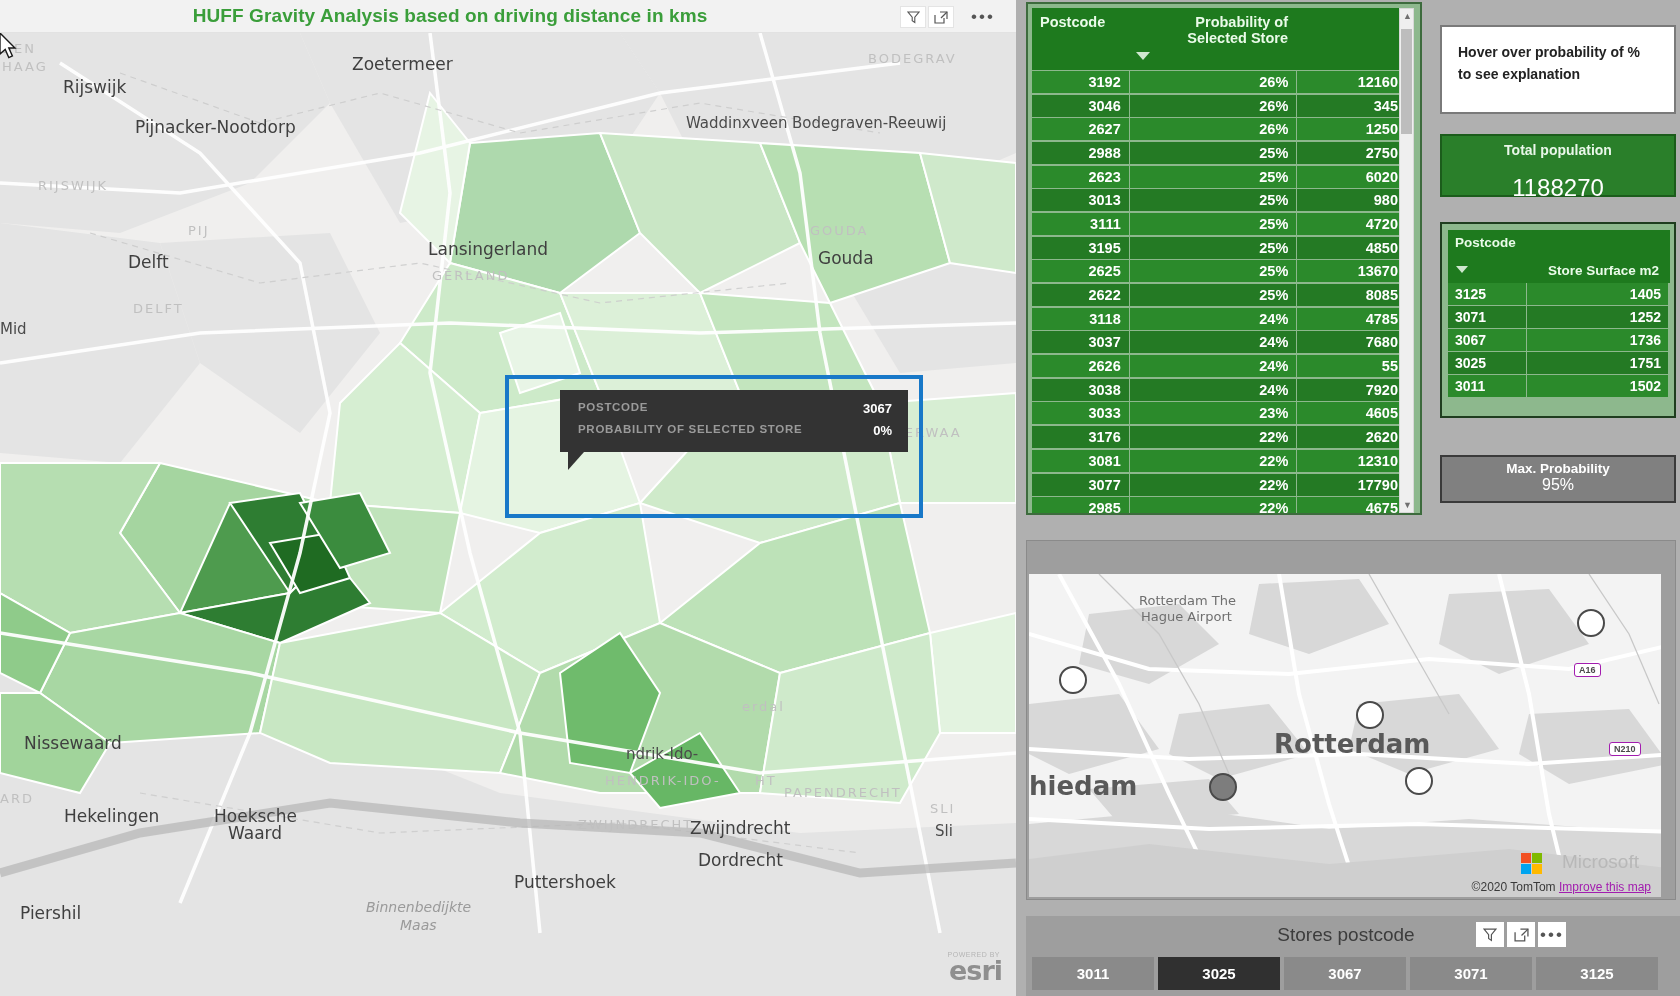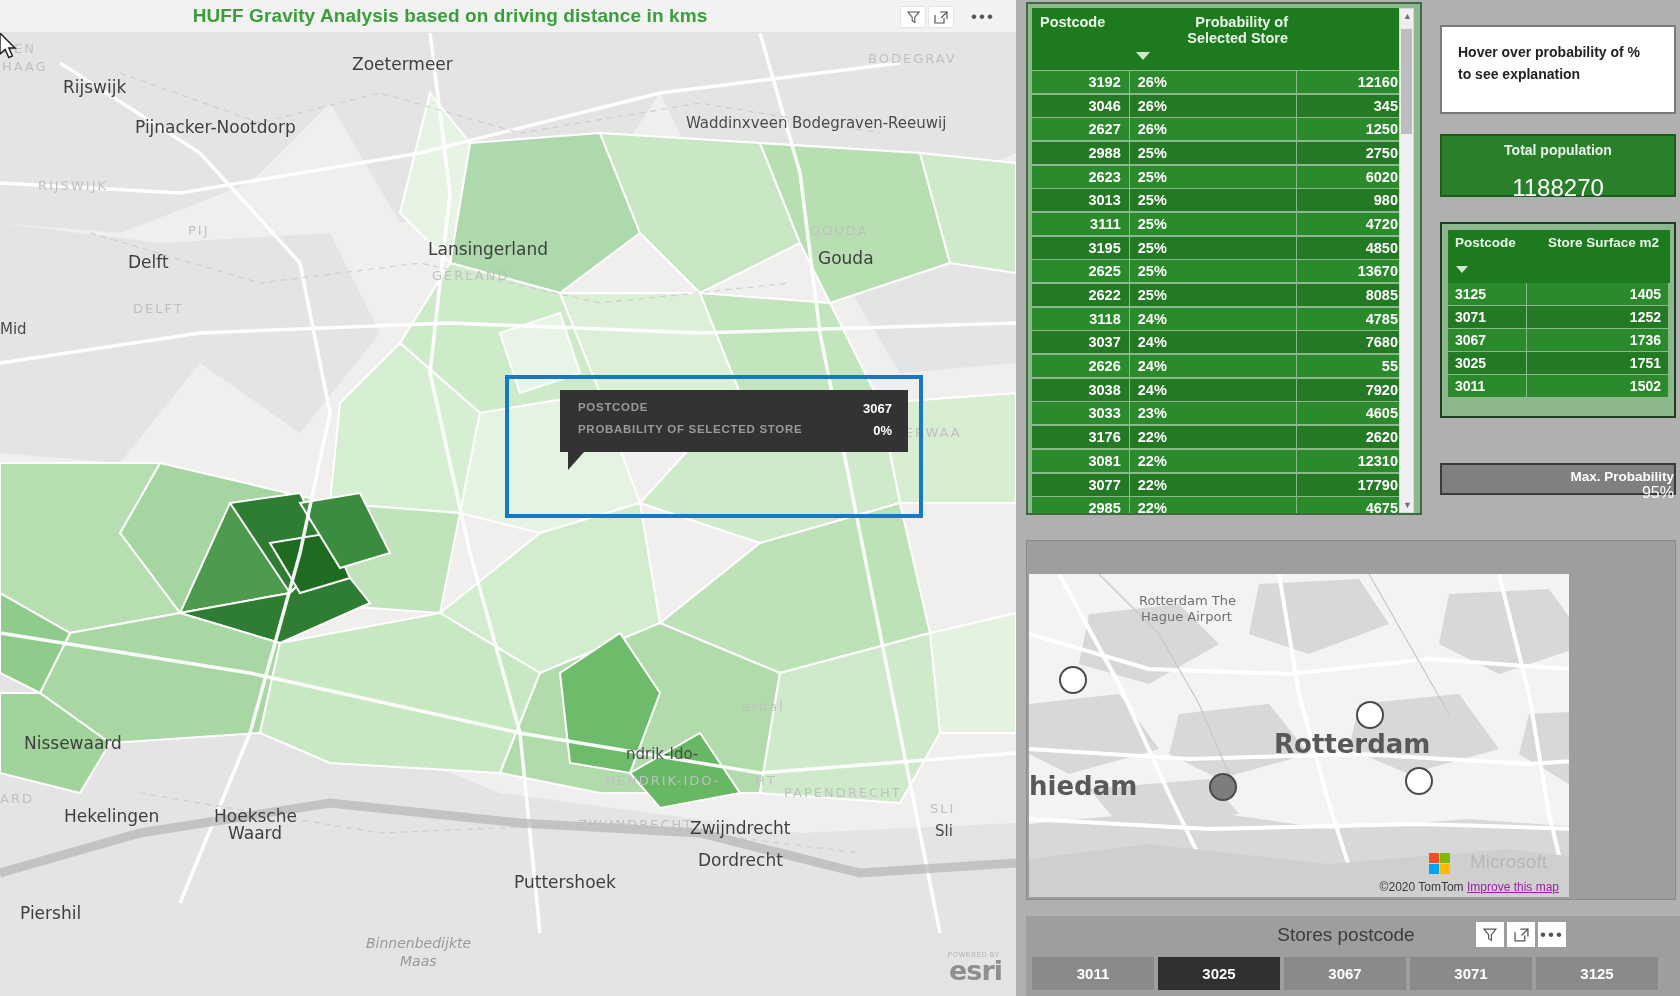--- a/index.html
+++ b/index.html
@@ -40,21 +40,21 @@
     position: absolute; left: 0; top: 33px; width: 1016px; height: 963px;
     background: #f0f0ee; overflow: hidden;
   }
   #map-canvas svg { position: absolute; left: 0; top: 0; }
   .maplabel {
     position: absolute; color: #4b4b4b; font-size: 15px; white-space: nowrap;
     font-family: "DejaVu Sans", sans-serif;
   }
   .maplabel.big   { font-size: 17px; color: #3f3f3f; }
   .maplabel.faint { color: #c0c0c0; letter-spacing: 2px; font-size: 13px; }
-  .maplabel.italic{ font-style: italic; color: #9a9a9a; font-size: 14px; margin-top: 36px; }
+  .maplabel.italic{ font-style: italic; color: #9a9a9a; font-size: 14px; }
 
   
   #selection-rect {
     position: absolute; left: 505px; top: 342px; width: 418px; height: 143px;
     border: 4px solid #1878c8; z-index: 20;
   }
   #map-tooltip {
     position: absolute; left: 560px; top: 357px; width: 348px; height: 62px;
     background: #333333; z-index: 25; padding: 11px 16px 0 18px;
   }
@@ -95,21 +95,21 @@
     border-right: 7px solid transparent; border-top: 8px solid #cfe8cf;
   }
   .pt-row { display: flex; height: 23.7px; align-items: center; }
   .pt-row > div {
     color: #ffffff; font-size: 14.5px; font-weight: bold;
     padding: 0 8px; height: 22px; line-height: 22px;
     background: #2b8a2b; margin-right: 1px;
   }
   .pt-row.alt > div { background: #247a24; }
   .pt-row .c1 { width: 97px; text-align: right; }
-  .pt-row .c2 { width: 167px; text-align: left; }
+  .pt-row .c2 { width: 167px; text-align: right; }
   .pt-row .c3 { width: 109px; text-align: right; margin-right:0; }
   #pt-scrollbar {
     position: absolute; right: 6px; top: 4px; width: 15px; height: 505px;
     background: #efefef; border: 1px solid #d8d8d8;
   }
   #pt-thumb { position: absolute; left: 1px; top: 20px; width: 11px; height: 105px; background: #bdbdbd; }
   .sb-arrow { position: absolute; left: 3px; font-size: 9px; color: #707070; }
 
   
   #hover-note {
@@ -128,53 +128,53 @@
 
   
   #store-card {
     position: absolute; left: 424px; top: 222px; width: 236px; height: 196px;
     background: #8db88d; border: 2px solid #1f3d1f;
   }
   #store-tbl { position: absolute; left: 6px; top: 6px; width: 222px; }
   .st-head { display: flex; background: #1e7a1e; height: 53px; }
   .st-head > div { color: #eafbe9; font-size: 13.5px; font-weight: bold; padding: 5px 7px; }
   .st-head .c1 { width: 78px; }
-  .st-head .c2 { width: 140px; text-align: right; }
+  .st-head .c2 { width: 140px; text-align: right; margin-top: 28px; }
   #st-caret {
     position: absolute; left: 8px; top: 36px;
     width: 0; height: 0; border-left: 6px solid transparent;
     border-right: 6px solid transparent; border-top: 7px solid #cfe8cf;
   }
   .st-row { display: flex; height: 23px; }
   .st-row > div { color: #fff; font-size: 14px; font-weight: bold;
                   background: #2b8a2b; height: 22px; line-height: 22px; padding: 0 7px; }
   .st-row.alt > div { background: #247a24; }
   .st-row .c1 { width: 78px; margin-right: 1px; }
   .st-row .c2 { width: 141px; text-align: right; }
 
   
   #max-prob {
-    position: absolute; left: 424px; top: 455px; width: 236px; height: 32px;
-    background: #808080; border: 2px solid #3a3a3a; text-align: right; margin-top: 8px;
+    position: absolute; left: 424px; top: 455px; width: 236px; height: 48px;
+    background: #808080; border: 2px solid #3a3a3a; text-align: center;
   }
   #max-prob .lbl { color: #ffffff; font-size: 13.5px; font-weight: bold; margin-top: 4px; }
   #max-prob .val { color: #ffffff; font-size: 16px; }
 
   
   #stores-card {
     position: absolute; left: 10px; top: 540px; width: 650px; height: 360px;
     background: #9e9e9e; border: 1px solid #8a8a8a;
   }
   #stores-title {
     position: absolute; left: 2px; top: 2px; width: 646px; height: 31px;
     background: #8a8a8a; text-align: center; line-height: 31px;
     color: #ffffff; font-size: 18px; font-weight: bold;
   }
   #stores-map {
-    position: absolute; left: 2px; top: 33px; width: 540px; height: 323px;
+    position: absolute; left: 2px; top: 33px; width: 632px; height: 323px;
     background: #f1f1f1; overflow: hidden;
   }
   #stores-map svg { position: absolute; left: 0; top: 0; }
   .smlabel { position: absolute; color: #6f6f6f; font-size: 13px; white-space: nowrap;
              font-family: "DejaVu Sans", sans-serif; }
   .store-dot {
     position: absolute; width: 28px; height: 28px; border-radius: 50%;
     background: #ffffff; border: 2px solid #4a4a4a;
   }
   .store-dot.sel { background: #7d7d7d; }

